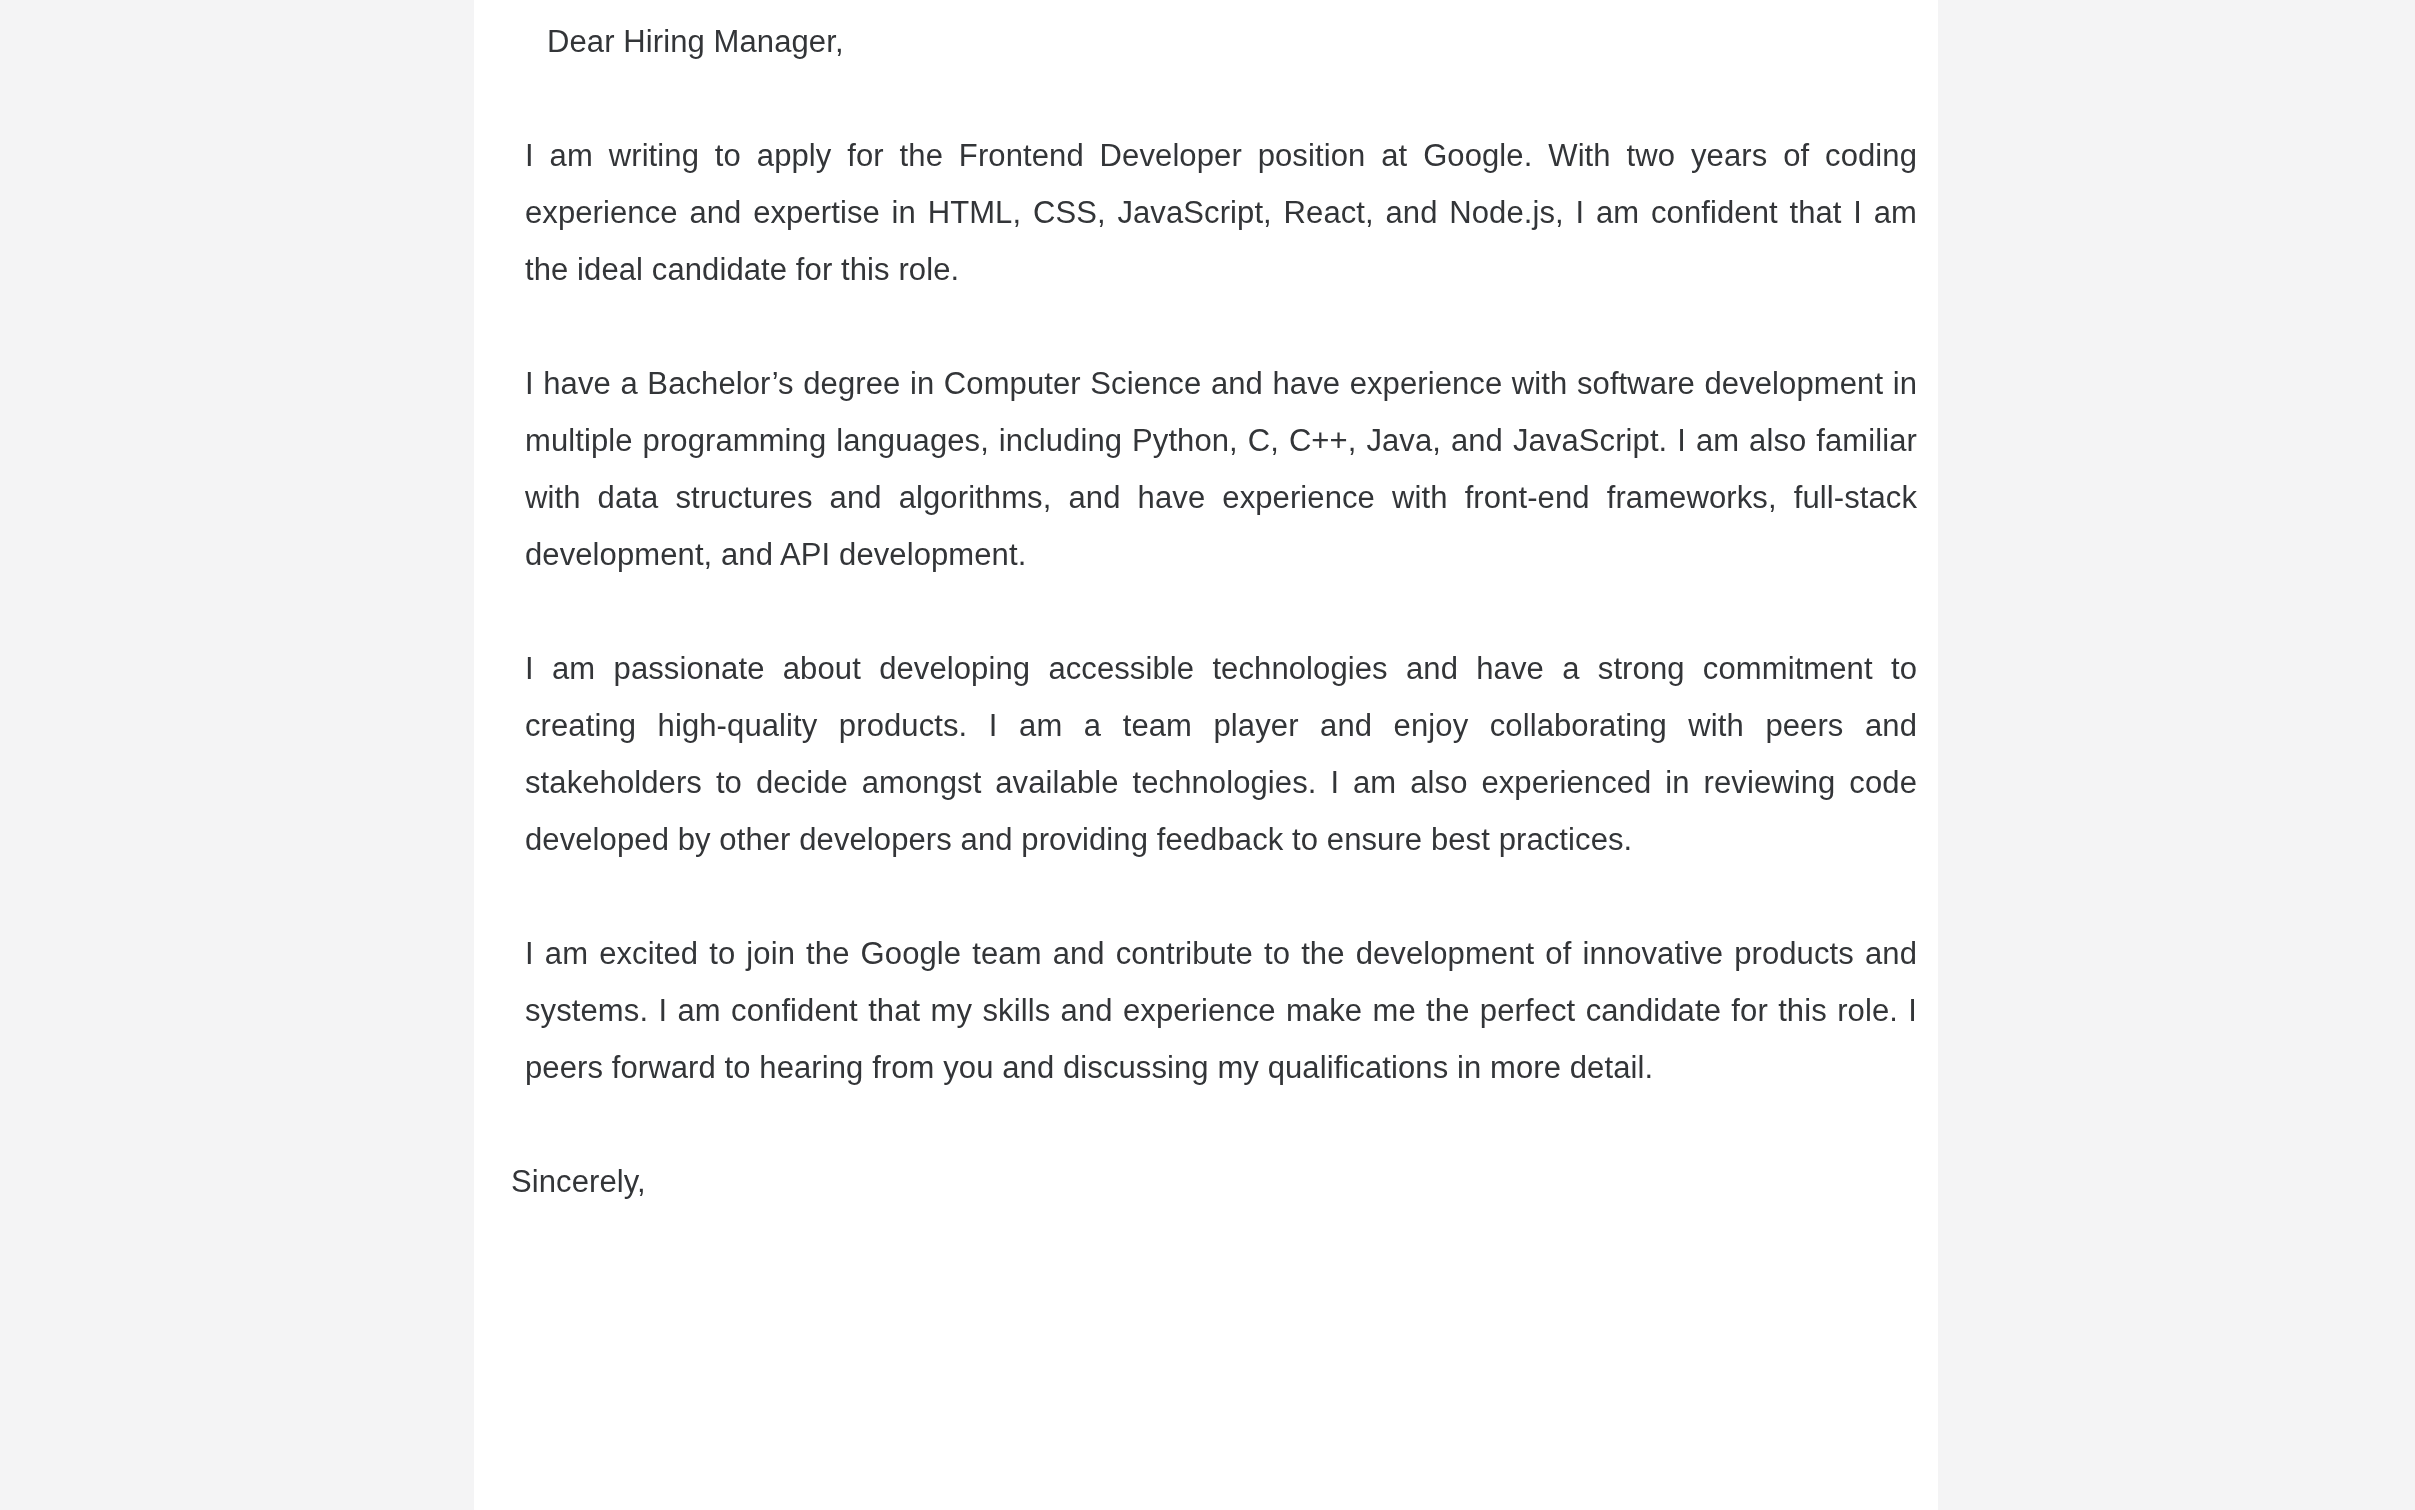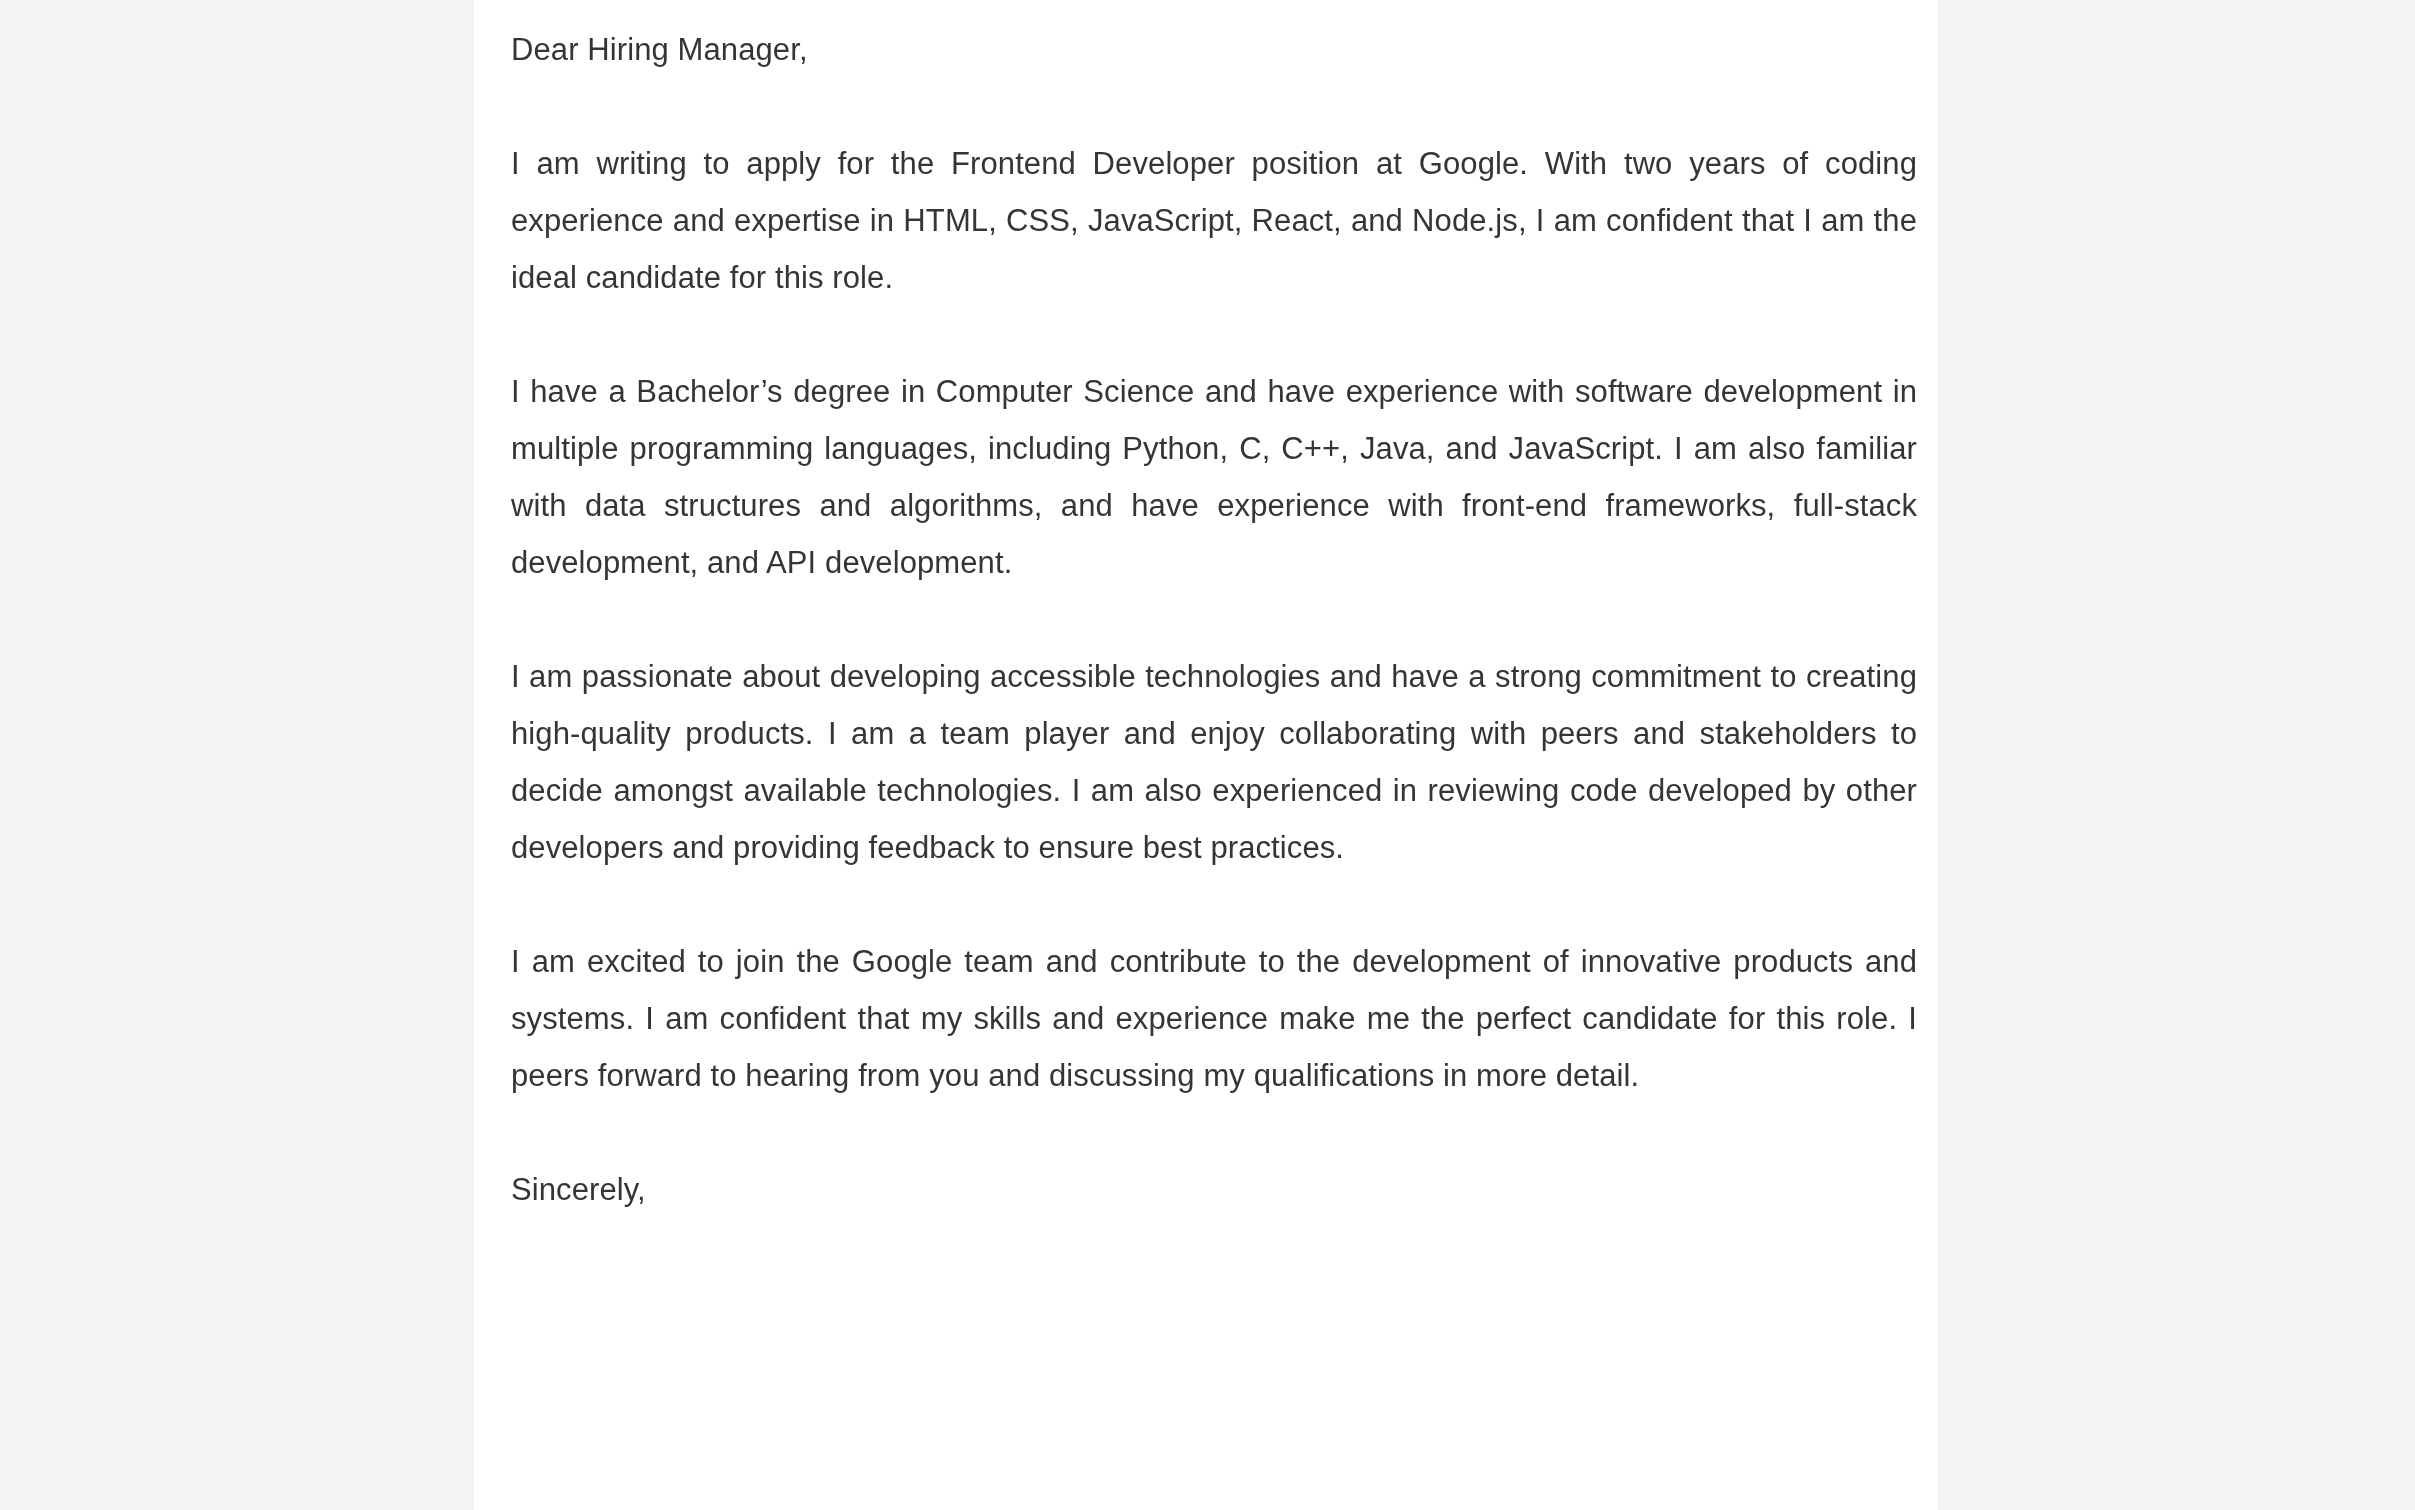--- a/index.html
+++ b/index.html
@@ -41,29 +41,31 @@
     margin: 0;
     color: #333538;
     font-size: 31px;
     line-height: 57px;
     letter-spacing: 0.1px;
     -webkit-font-smoothing: antialiased;
   }
   .letter-paragraph {
     text-align: justify;
     text-justify: inter-word;
+    margin-left: 14px;
   }
   .letter-line {
     text-align: left;
   }
   .spacer-line {
     height: 57px;
   }
   .salutation {
-    padding-top: 21px;
+    padding-top: 13px;
+    margin-left: 36px;
   }
 </style>
 </head>
 <body>
 
 <div class="page-canvas">
   <div class="document-sheet">
     <div class="letter-body">
 
       <p class="letter-line salutation">Dear Hiring Manager,</p>

